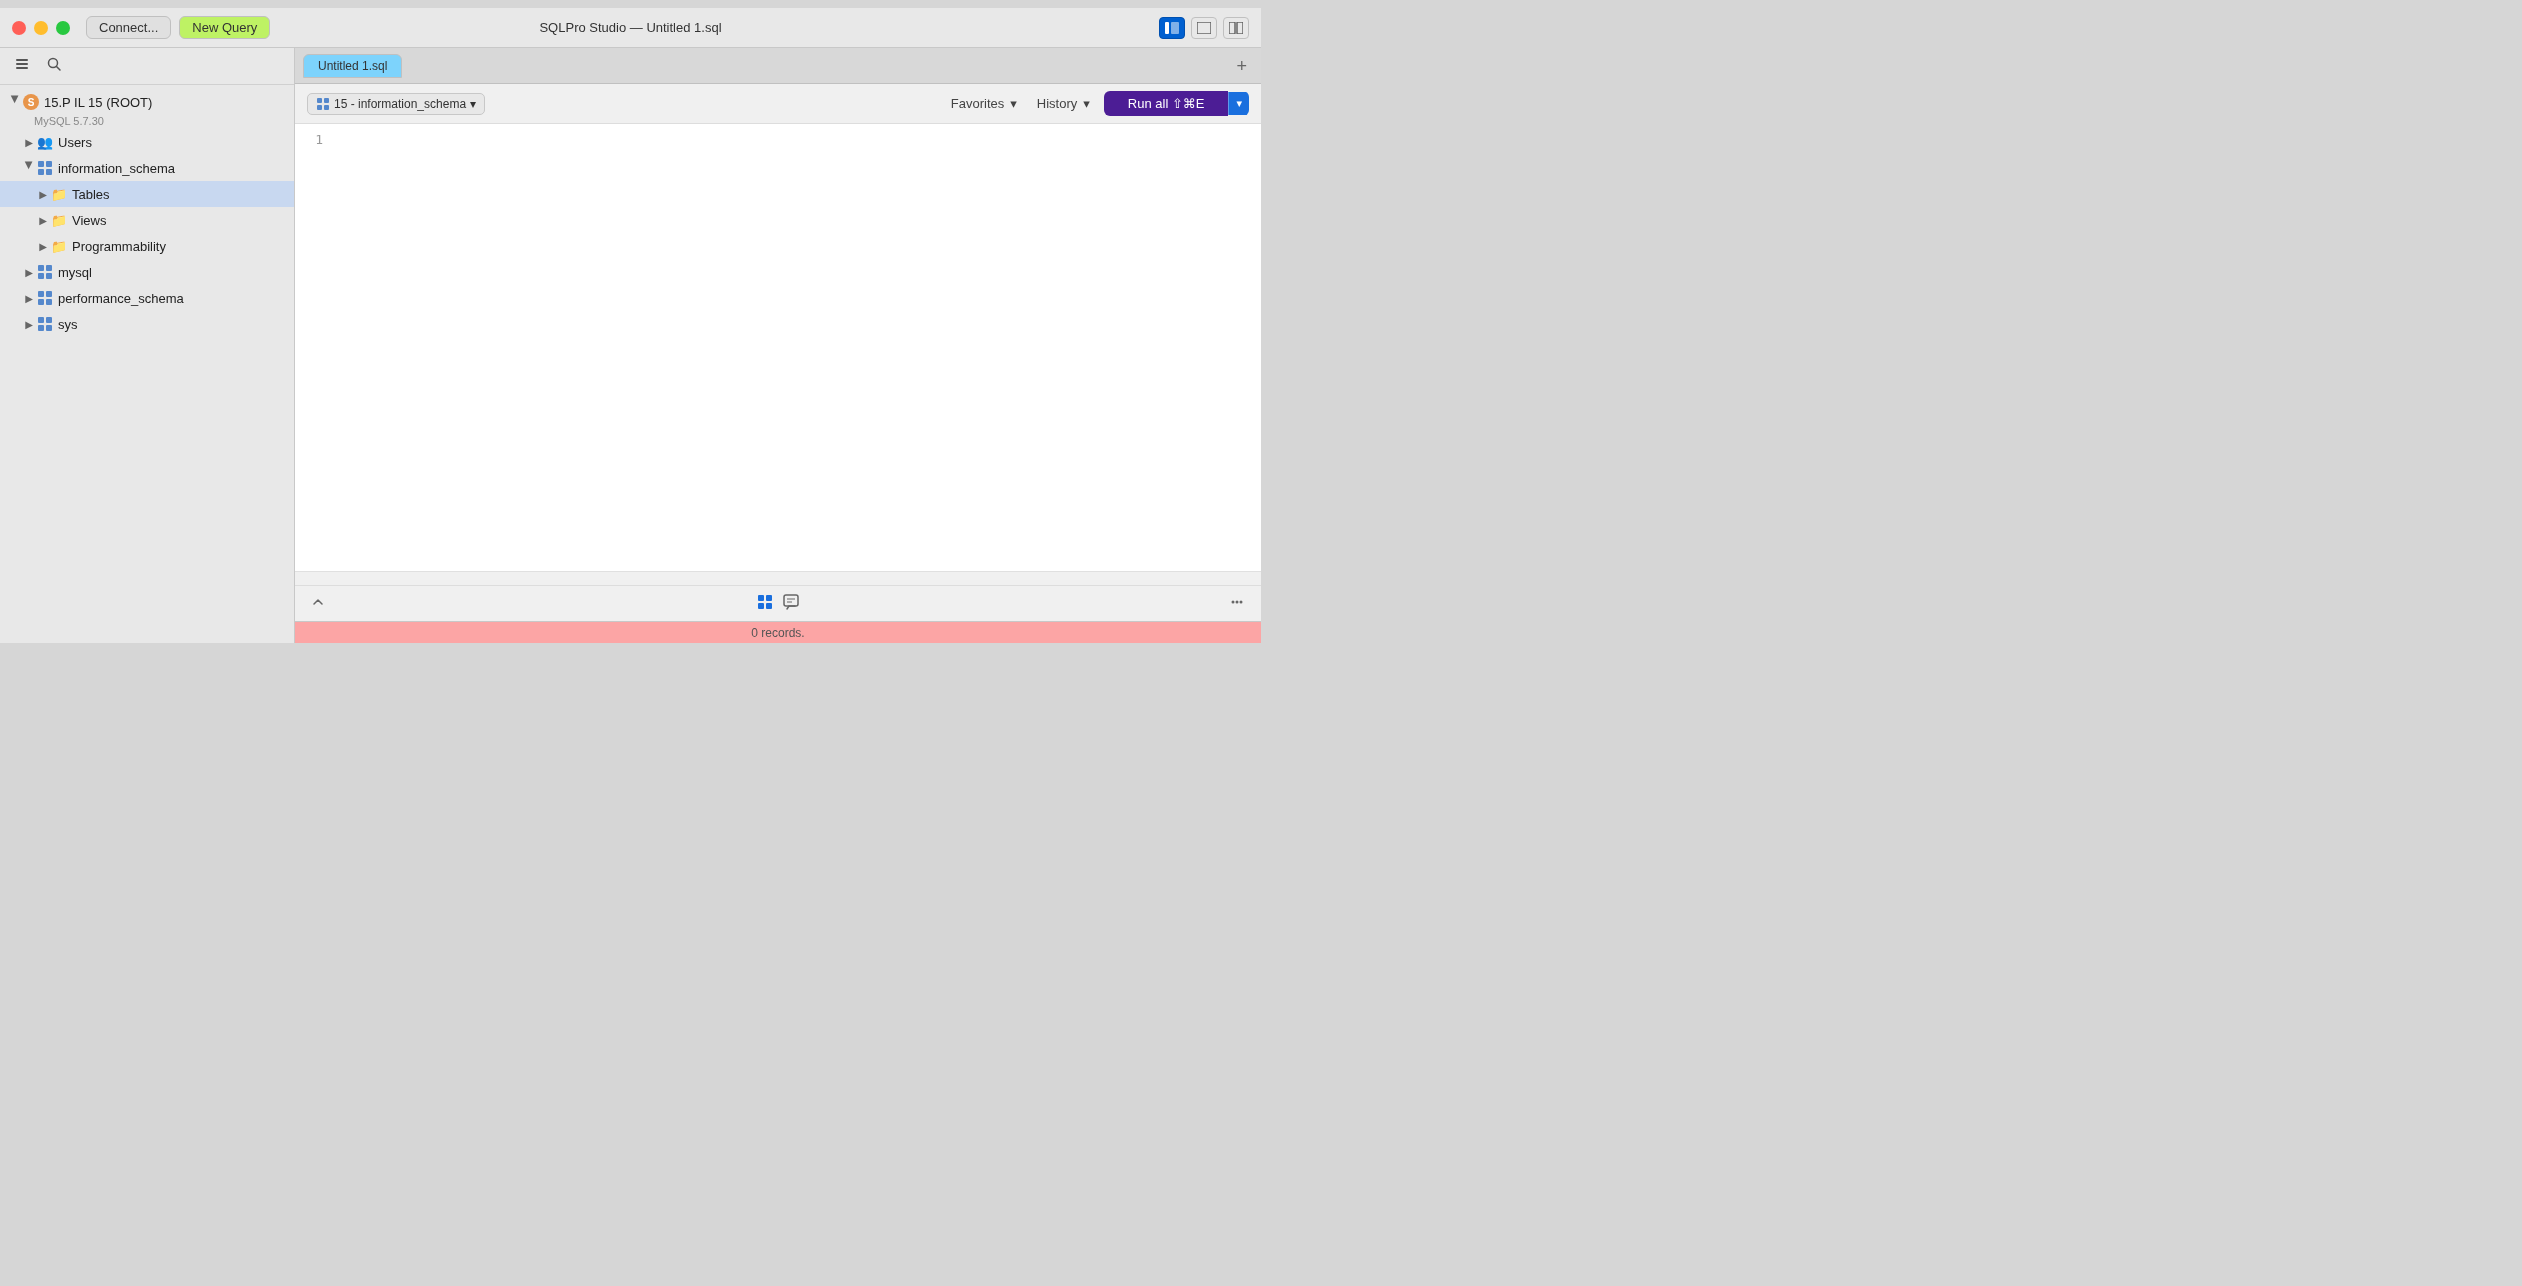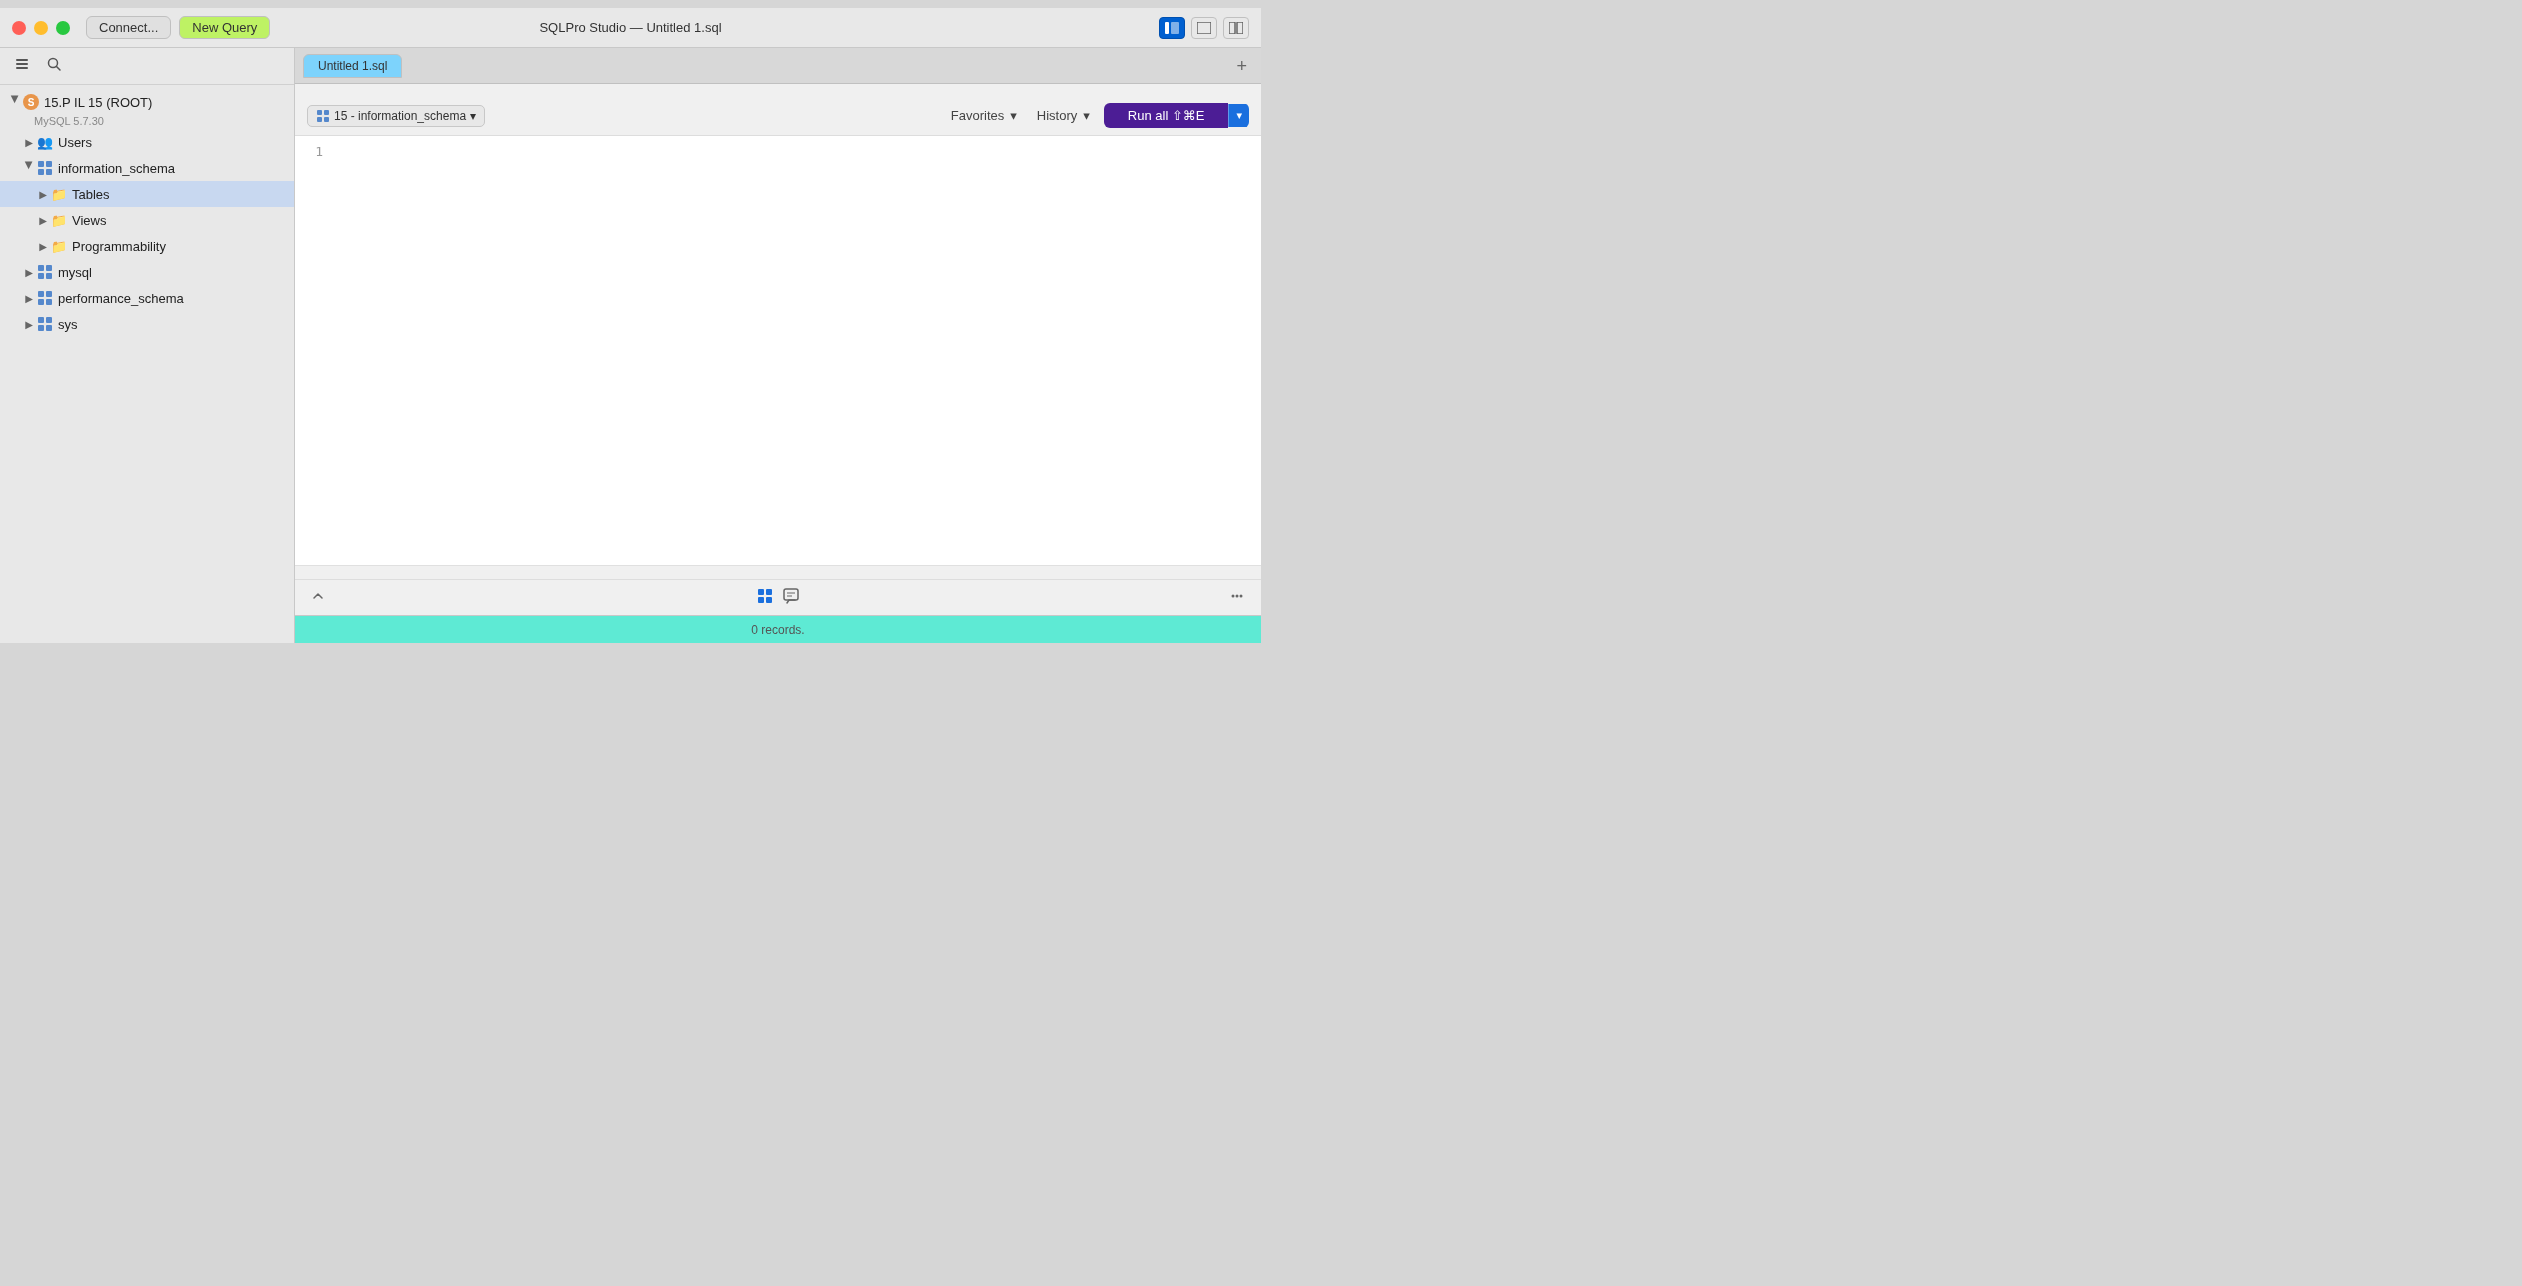--- a/index.html
+++ b/index.html
@@ -244,21 +244,20 @@
     
     .query-toolbar {
       height: 40px;
       background: #f0f0f0;
       display: flex;
       align-items: center;
       padding: 0 12px;
       border-bottom: 1px solid #ddd;
       flex-shrink: 0;
       gap: 8px;
-      margin-top: 12px;
     }
 
     .schema-selector {
       display: flex;
       align-items: center;
       gap: 4px;
       background: #e8e8e8;
       border: 1px solid #c8c8c8;
       border-radius: 5px;
       padding: 3px 8px;
@@ -348,22 +347,22 @@
       color: #555;
       font-size: 16px;
       padding: 4px;
     }
     .bottom-btn.active {
       color: #1a6fde;
     }
 
     
     .status-bar {
-      height: 28px;
-      background: #5eead4;
+      height: 22px;
+      background: #fca5a5;
       border-top: 1px solid #c8c8c8;
       display: flex;
       align-items: center;
       justify-content: center;
       font-size: 12px;
       color: #555;
       flex-shrink: 0;
     }
 
     .bottom-toolbar-wrapper {

